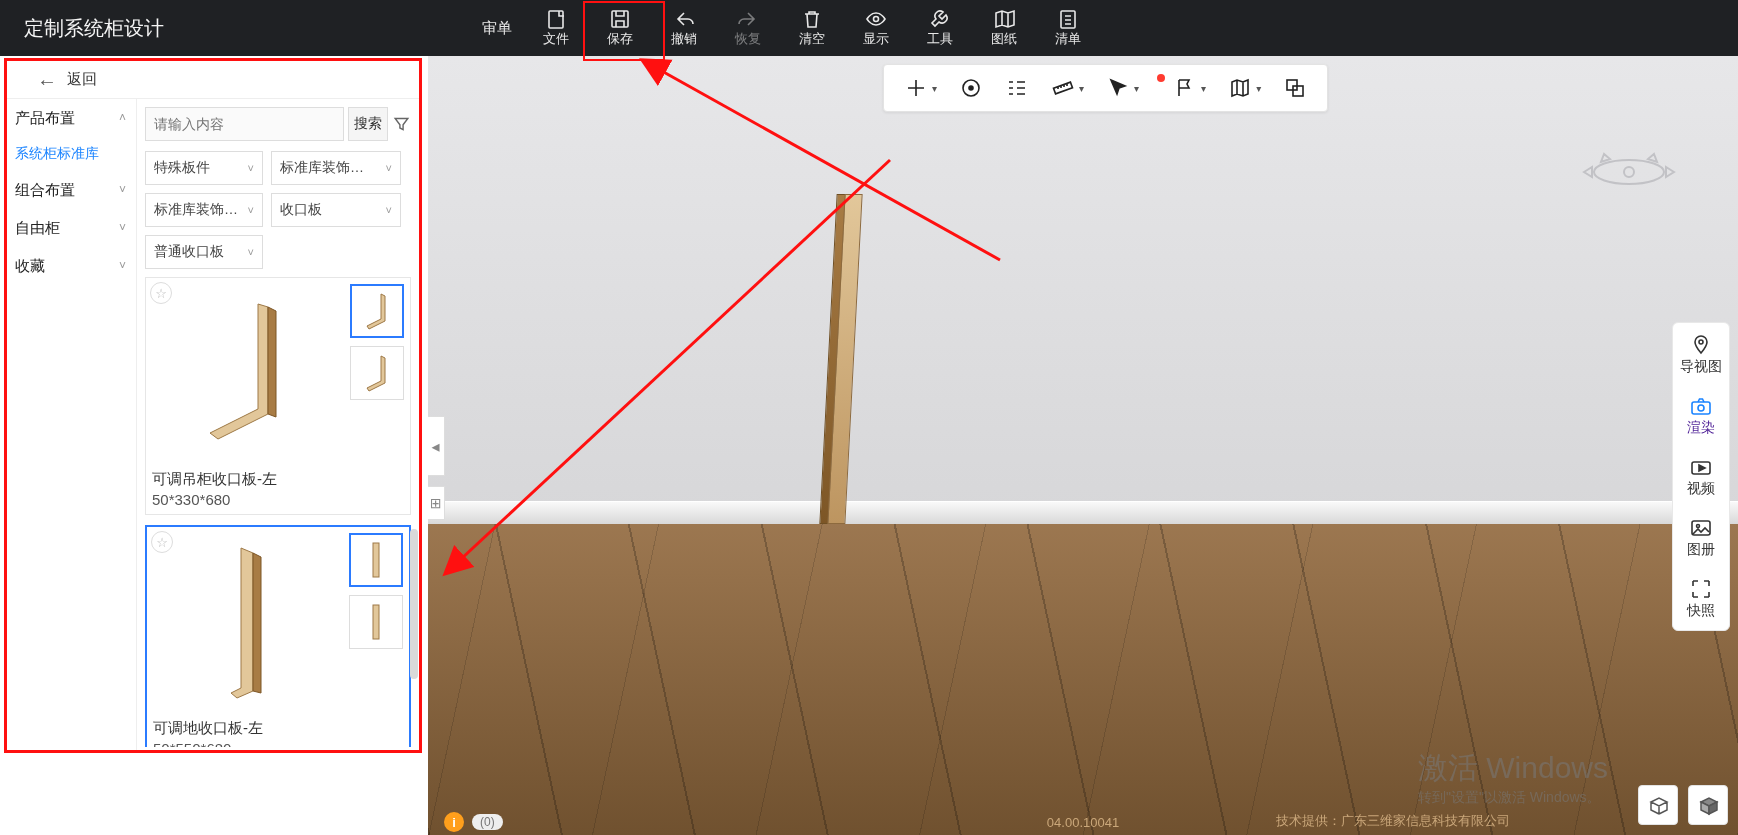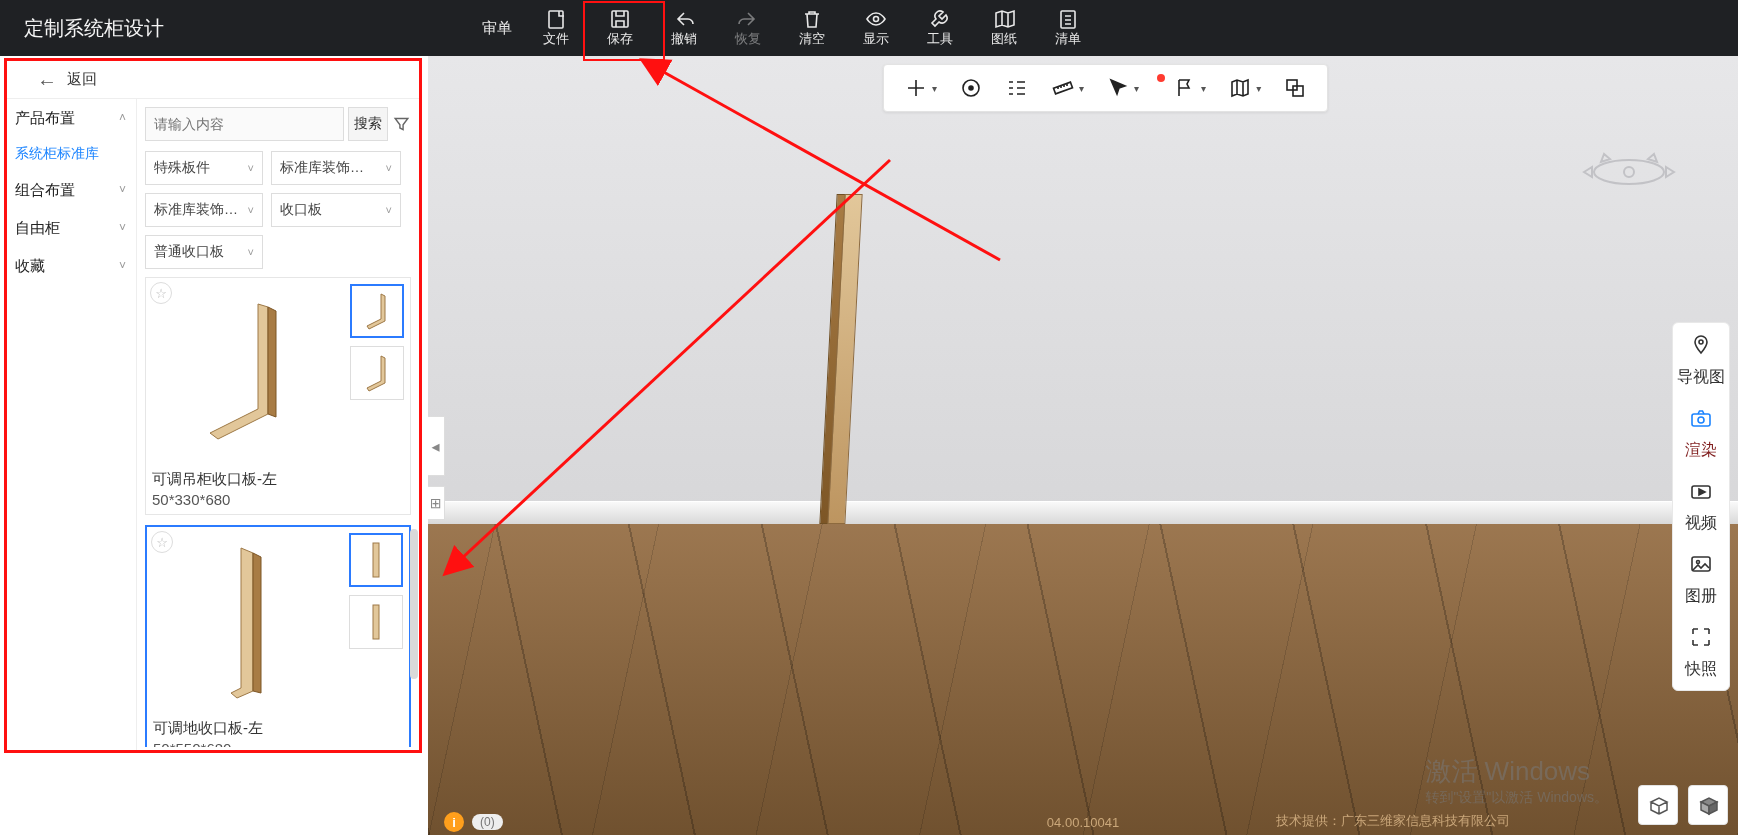--- a/index.html
+++ b/index.html
@@ -68,34 +68,34 @@
   .tf-item .dd{font-size:10px;color:#555}
   .reddot{width:8px;height:8px;background:#ff3b30;border-radius:50%;position:relative;top:-10px;left:-4px}
   .viewtabs{position:absolute;right:12px;top:8px;height:48px;display:flex;background:#fff;border:1px solid #e3e3e3;border-radius:4px;overflow:hidden;z-index:5}
   .vtab{width:72px;display:flex;align-items:center;justify-content:center;font-size:17px;font-weight:600;color:#222;cursor:pointer}
   .vtab.active{background:#1b84ff;color:#fff}
   
   .gizmo{position:absolute;right:54px;top:86px;width:110px;height:60px;display:flex;align-items:center;justify-content:center;color:#bfbfc2;z-index:5}
   .gizmo svg{width:110px;height:60px;stroke:#c2c2c6;fill:none;stroke-width:2}
   
   .dock{position:absolute;right:8px;top:266px;width:58px;background:#fff;border:1px solid #e8e8e8;border-radius:6px;padding:10px 0;display:flex;flex-direction:column;align-items:center;gap:18px;z-index:5}
-  .dock-item{display:flex;flex-direction:column;align-items:center;gap:10px;font-size:16px;color:#333;cursor:pointer}
+  .dock-item{display:flex;flex-direction:column;align-items:center;gap:1px;font-size:14px;color:#333;cursor:pointer}
   .dock-item svg{width:24px;height:24px;stroke:#333;fill:none;stroke-width:1.6}
-  .dock-item.active{color:#7f1d1d}
+  .dock-item.active{color:#4c1d95}
   .dock-item.active svg{stroke:#1b84ff}
   
   .statusbar{position:absolute;left:0;bottom:0;right:0;height:30px;display:flex;align-items:center;font-size:13px;color:#c29d6f}
   .info-pill{position:absolute;left:16px;bottom:3px;display:flex;align-items:center;gap:8px}
   .info-ico{width:20px;height:20px;border-radius:50%;background:#ff9f1c;color:#fff;display:flex;align-items:center;justify-content:center;font-size:13px;font-weight:700}
   .info-count{background:#eee;color:#777;font-size:12px;padding:1px 8px;border-radius:10px}
   .sb-center{position:absolute;left:50%;transform:translateX(-50%);bottom:5px;color:#caa77a;font-size:13px}
   .sb-right{position:absolute;right:228px;bottom:5px;color:#caa77a;font-size:13px}
   
   .winmark{position:absolute;right:130px;bottom:28px;color:rgba(120,120,120,.55);text-align:left;z-index:3}
-  .winmark .l1{font-size:26px}
+  .winmark .l1{font-size:30px}
   .winmark .l2{font-size:14px}
   
   .cubebtn{width:40px;height:40px;background:#fff;border:1px solid #e3e3e3;border-radius:4px;display:flex;align-items:center;justify-content:center;cursor:pointer}
   .cubebtn svg{width:22px;height:22px;stroke:#555;fill:none;stroke-width:1.5}
   .cubes{position:absolute;right:10px;bottom:10px;display:flex;gap:10px;z-index:5}
   
   .arrow-svg{position:absolute;pointer-events:none;z-index:15}
   
   .collapse-handle{position:absolute;left:-1px;top:360px;width:18px;height:60px;background:#fff;border:1px solid #ddd;border-left:none;display:flex;align-items:center;justify-content:center;color:#888;cursor:pointer;z-index:4}
   .collapse-handle2{position:absolute;left:-1px;top:430px;width:18px;height:34px;background:#fff;border:1px solid #ddd;border-left:none;display:flex;align-items:center;justify-content:center;color:#888;cursor:pointer;z-index:4;font-size:14px}

